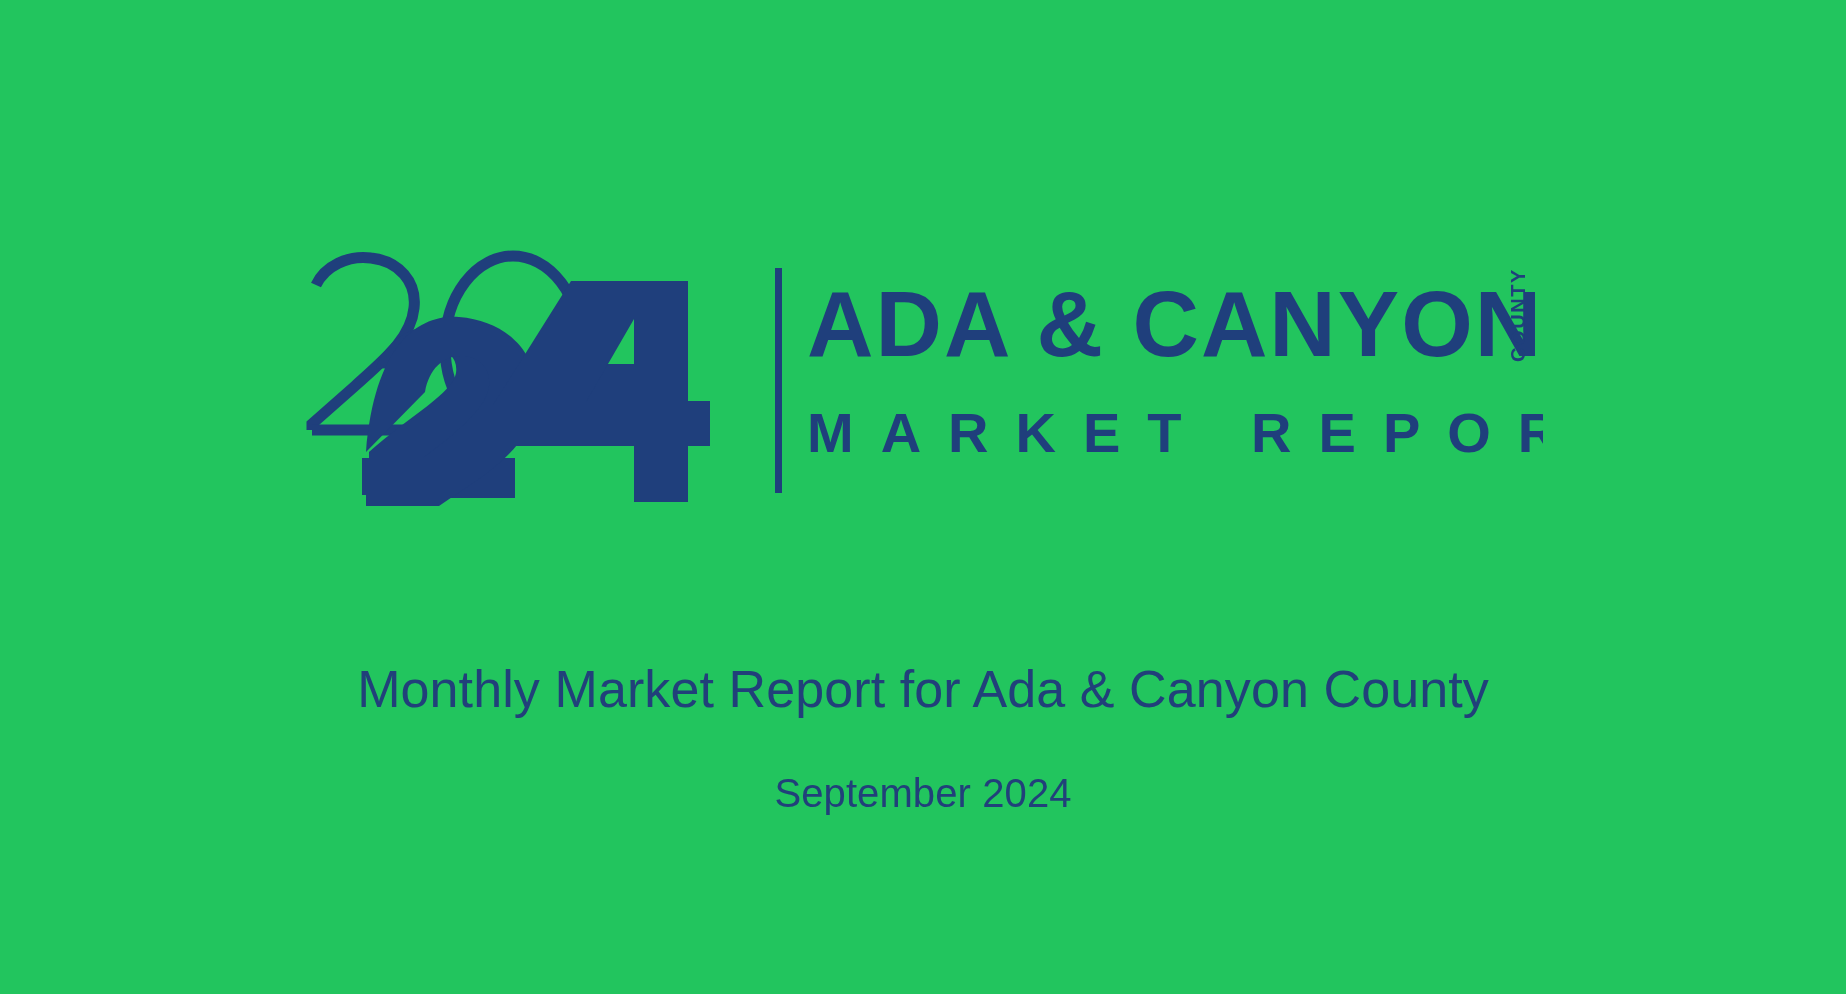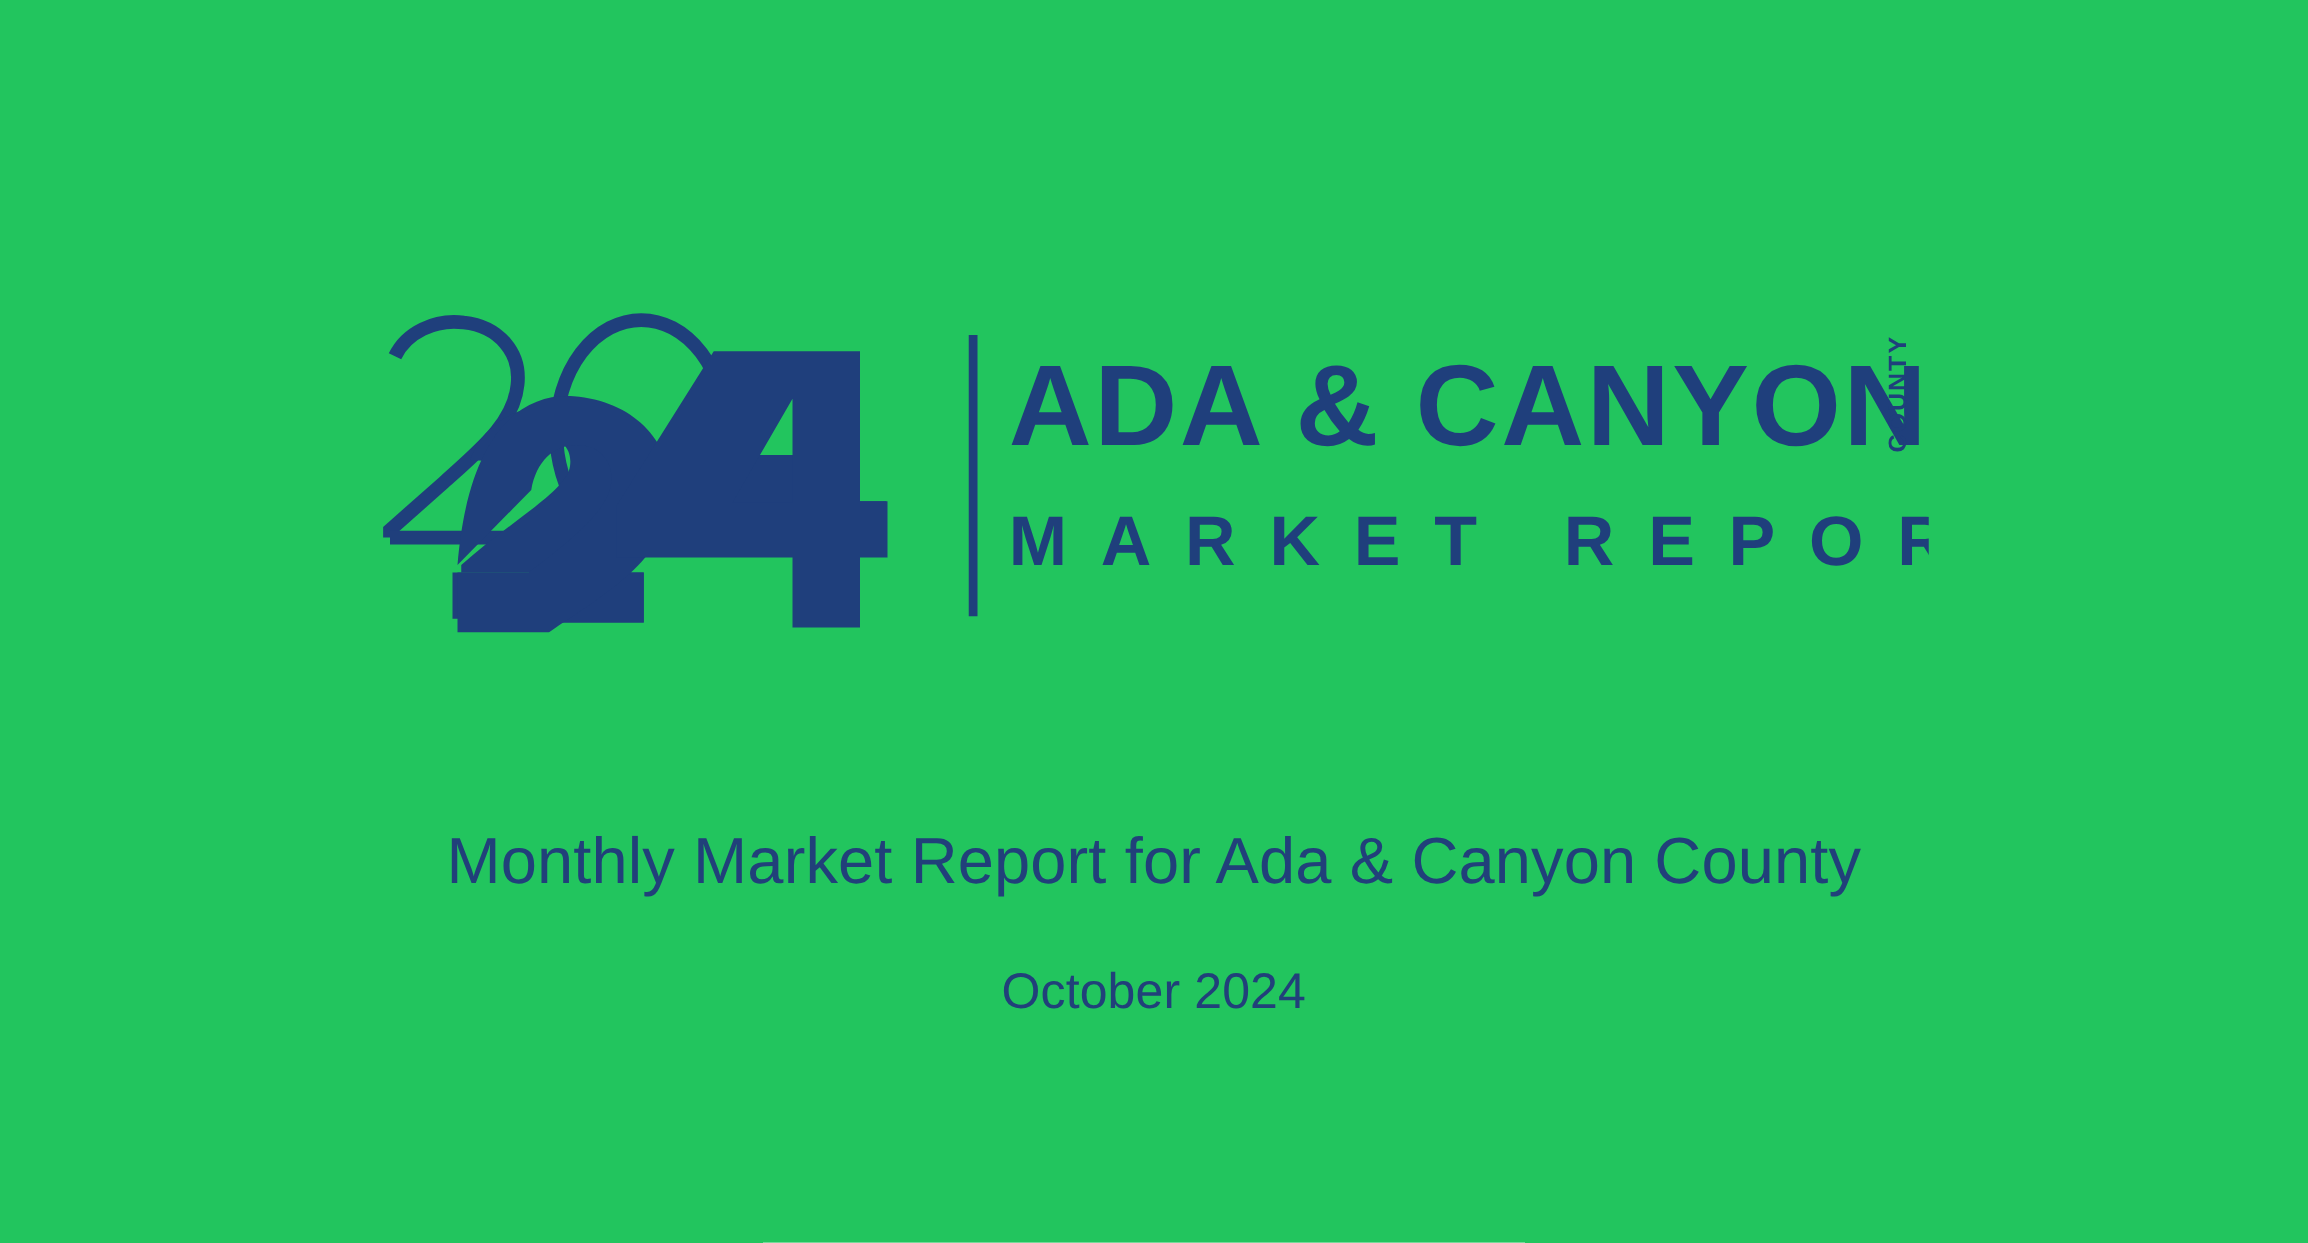--- a/index.html
+++ b/index.html
@@ -151,16 +151,16 @@
       <text x="504" y="110" font-family="Liberation Sans, sans-serif" font-size="92" font-weight="bold" letter-spacing="2" fill="#1f3f7c">ADA &amp; CANYON</text>
 
       <text x="0" y="0" transform="translate(1222,116) rotate(-90)" font-family="Liberation Sans, sans-serif" font-size="20" font-weight="bold" letter-spacing="1.6" fill="#1f3f7c">COUNTY</text>
 
       <text x="504" y="206" font-family="Liberation Sans, sans-serif" font-size="56" font-weight="bold" letter-spacing="27" fill="#1f3f7c">MARKET  REPORT</text>
     </svg>
   </div>
 
   <div class="subtitle-block">
     <p class="subtitle-line-1">Monthly Market Report for Ada &amp; Canyon County</p>
-    <p class="subtitle-line-2">October 2024</p>
+    <p class="subtitle-line-2">September 2024</p>
   </div>
 
 </div>
 
 </body></html>

